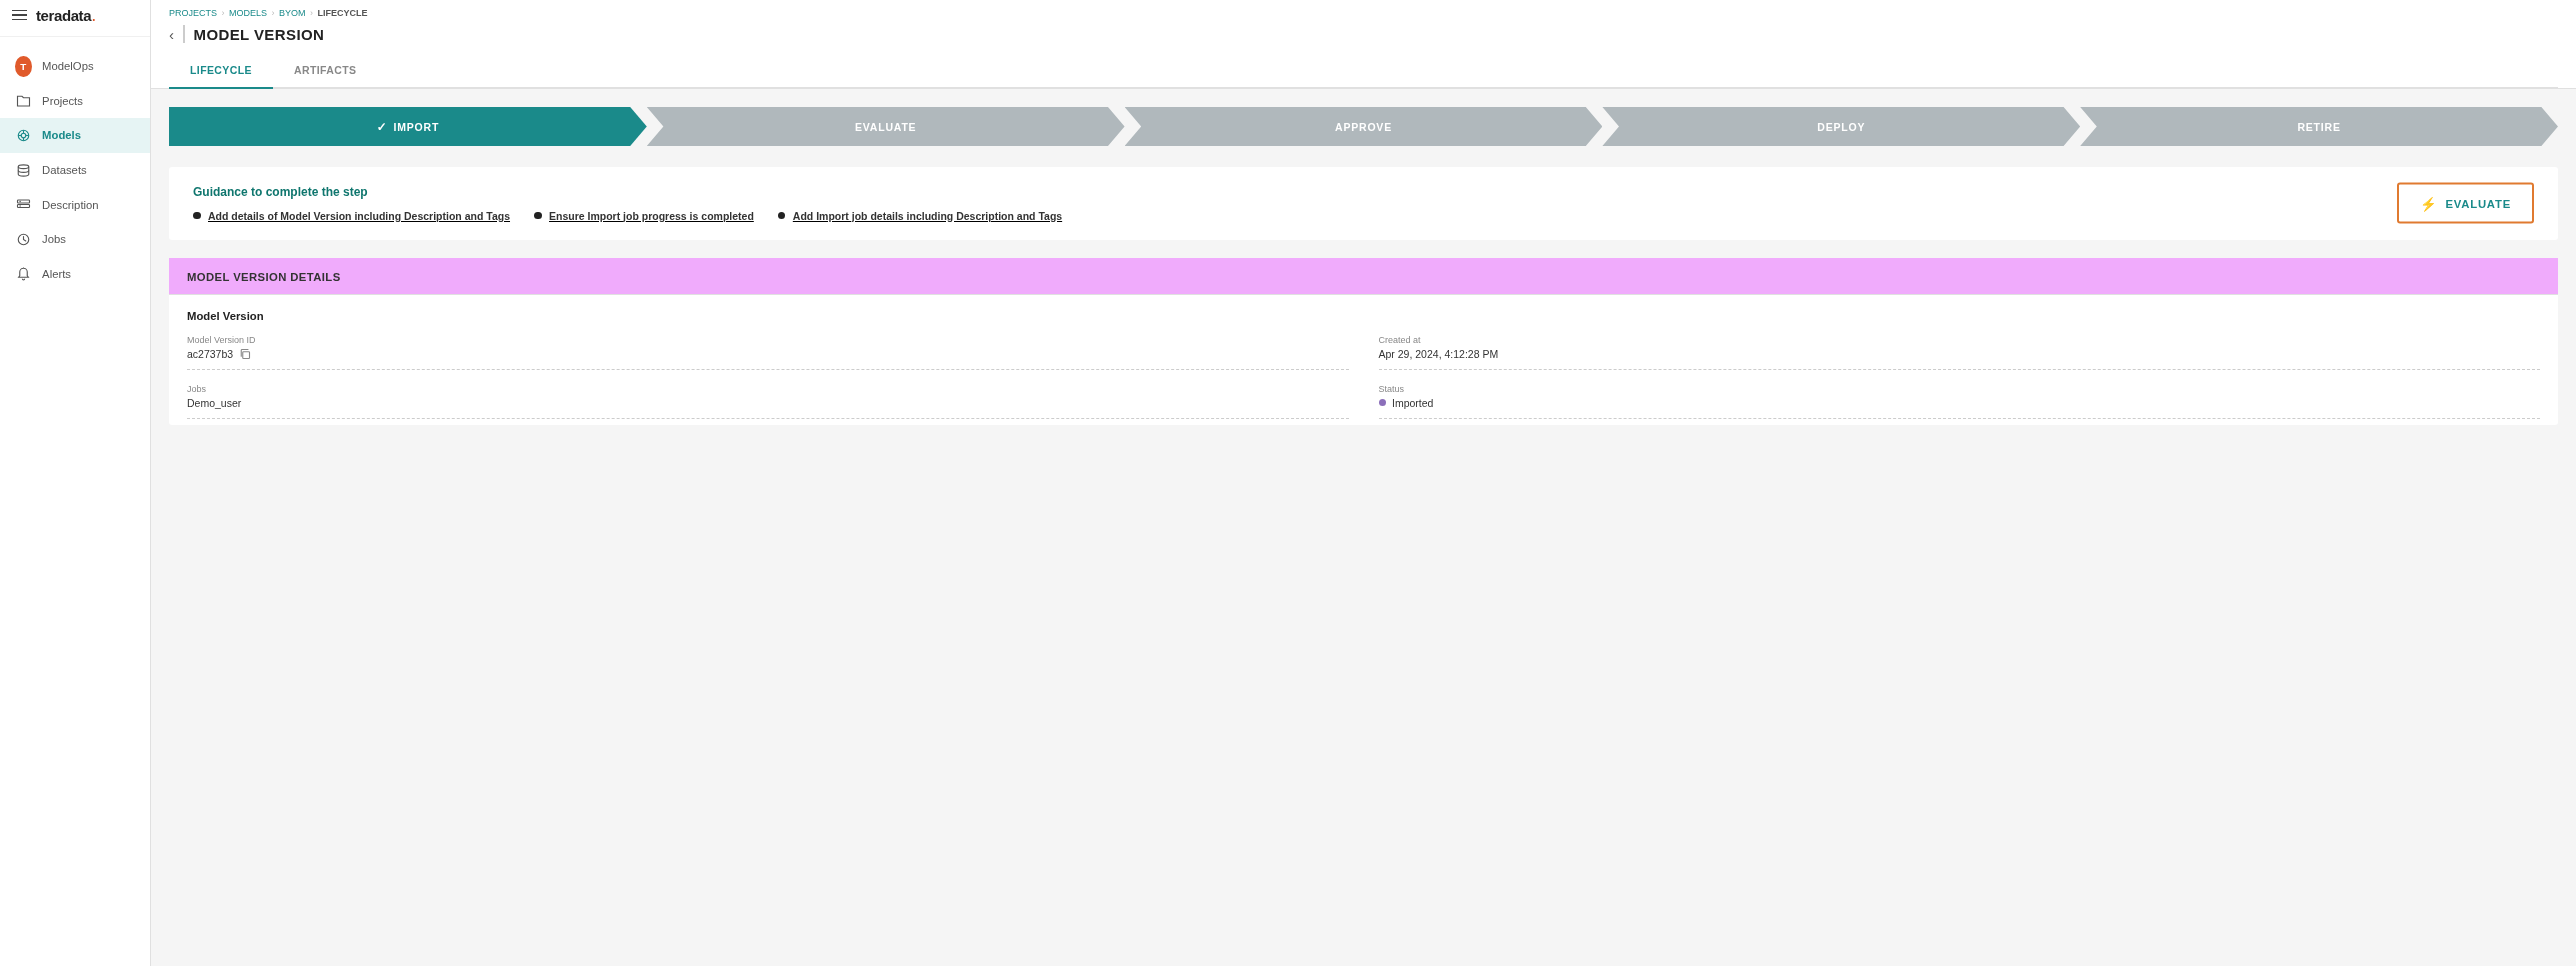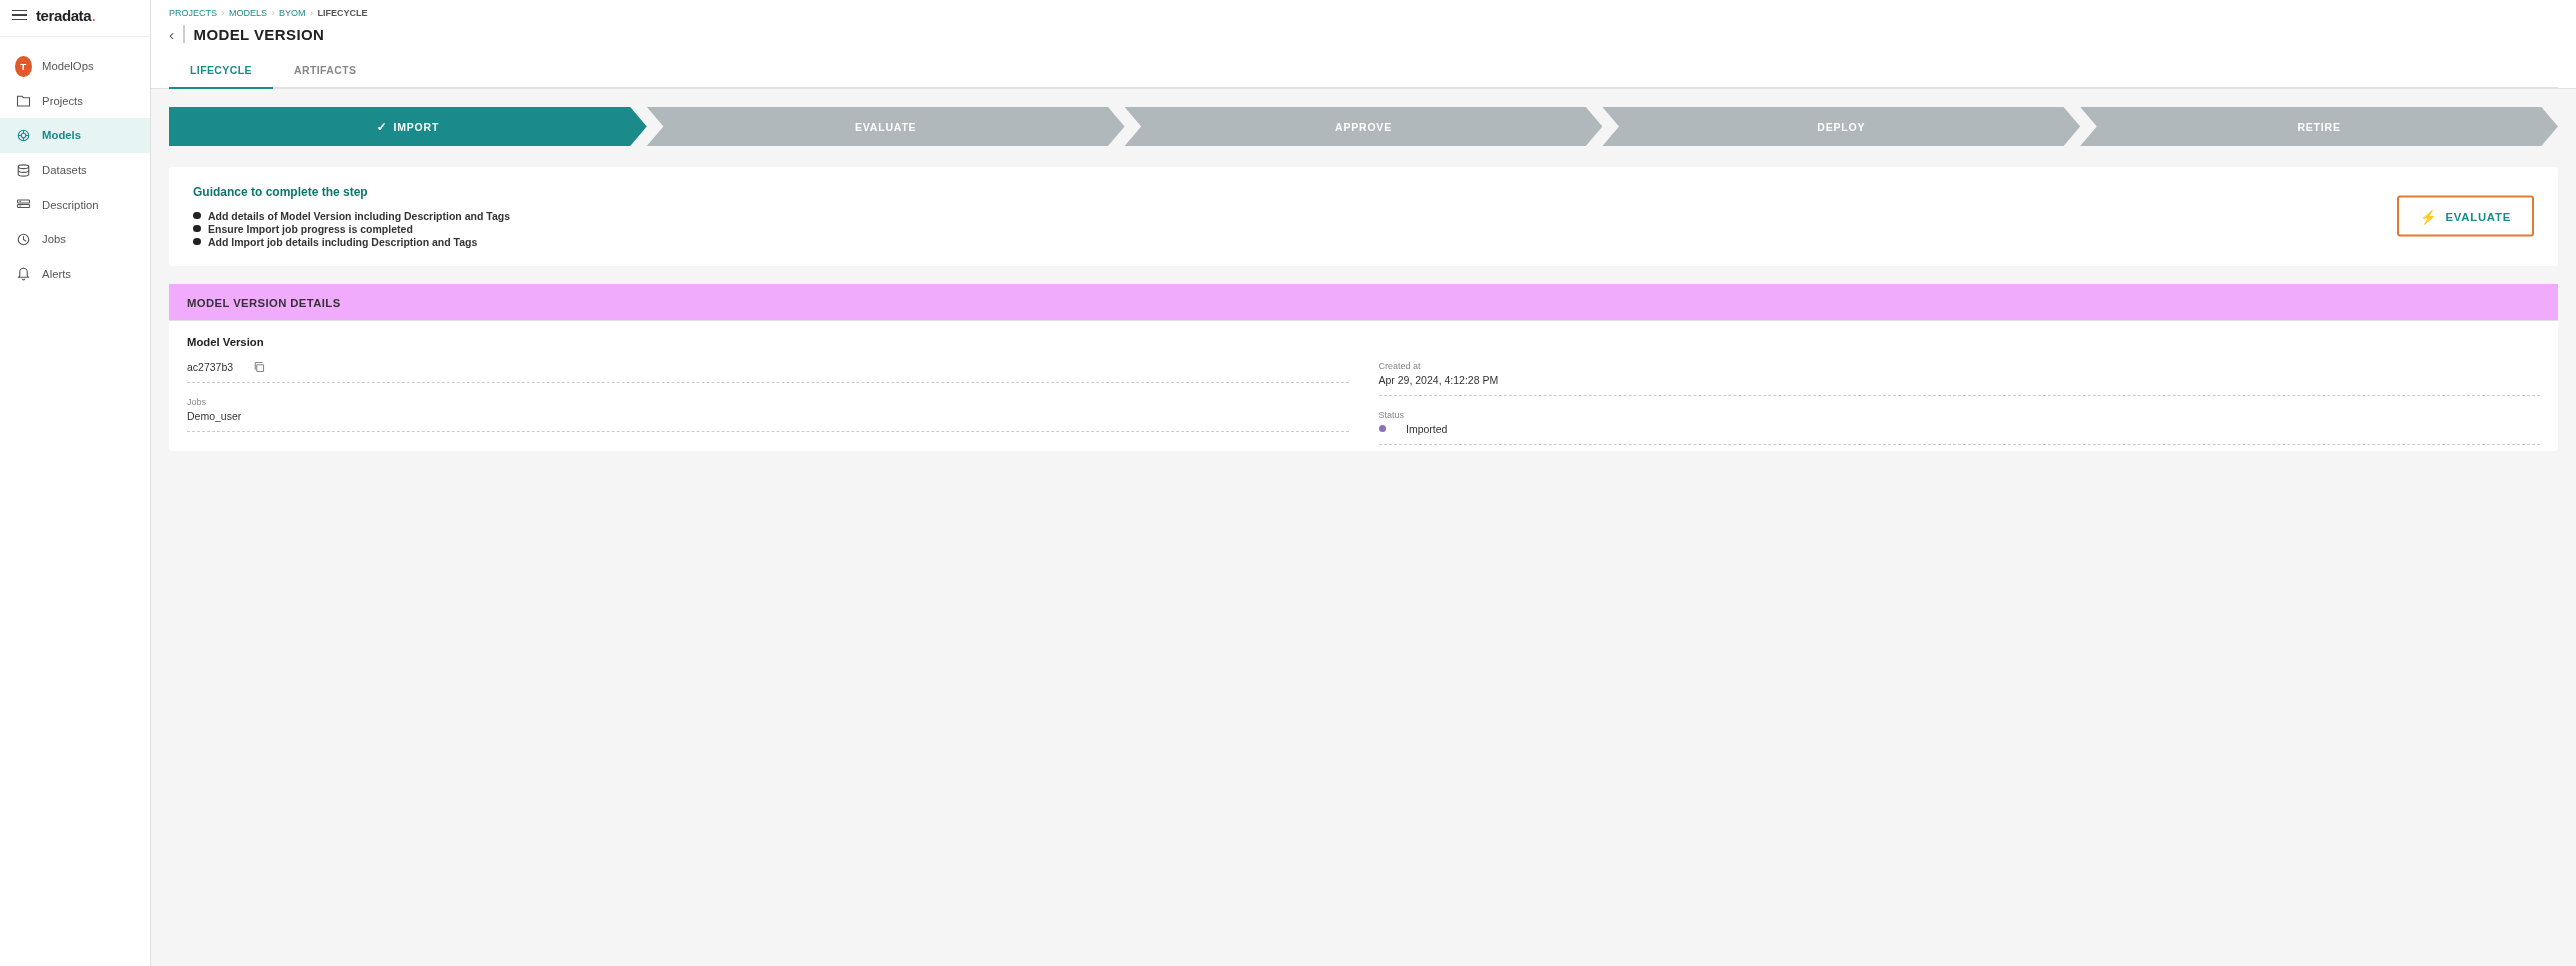--- a/index.html
+++ b/index.html
@@ -211,22 +211,23 @@
     }
     .guidance-title {
       font-size: 12px;
       font-weight: 700;
       color: #0f766e;
       margin-bottom: 10.5px;
     }
     .guidance-list {
       list-style: none;
       display: flex;
-      flex-direction: column;
-      gap: 1px;
+      flex-direction: row;
+      gap: 24px;
+      text-decoration: underline;
     }
     .guidance-list li {
       display: flex;
       align-items: center;
       gap: 7.5px;
       font-size: 10.5px;
       color: #333;
       font-weight: 600;
     }
     .bullet-dot {
@@ -300,21 +301,21 @@
       color: #888;
       margin-bottom: 3px;
     }
     .field-value {
       font-size: 10.5px;
       color: #333;
       padding-bottom: 9px;
       border-bottom: 0.8px dashed #ccc;
       display: flex;
       align-items: center;
-      gap: 20px;
+      gap: 6px;
     }
     .copy-icon {
       cursor: pointer;
       color: #888;
       font-size: 12px;
       display: flex;
       align-items: center;
     }
     .status-dot {
       width: 7.5px;
@@ -485,20 +486,21 @@
         <span>EVALUATE</span>
       </button>
     </div>
 
     <div class="details-card">
       <div class="section-title">MODEL VERSION DETAILS</div>
       <div class="details-inner">
         <div class="field-group-title">Model Version</div>
         <div class="fields-row">
           <div class="field-col">
+            <div class="field-label">Model Version ID</div>
             <div class="field-value">
               <span>ac2737b3</span>
               <span class="copy-icon">
                 <svg width="12" height="12" viewBox="0 0 16 16" fill="none">
                     <rect x="5" y="5" width="9" height="9" rx="1" fill="none" stroke="#888" stroke-width="1.5"></rect>
                     <path d="M3 11V3a1 1 0 011-1h8" fill="none" stroke="#888" stroke-width="1.5" stroke-linecap="round"></path>
                   </svg>
               </span>
             </div>
             <div class="field-row-spacer"></div>

